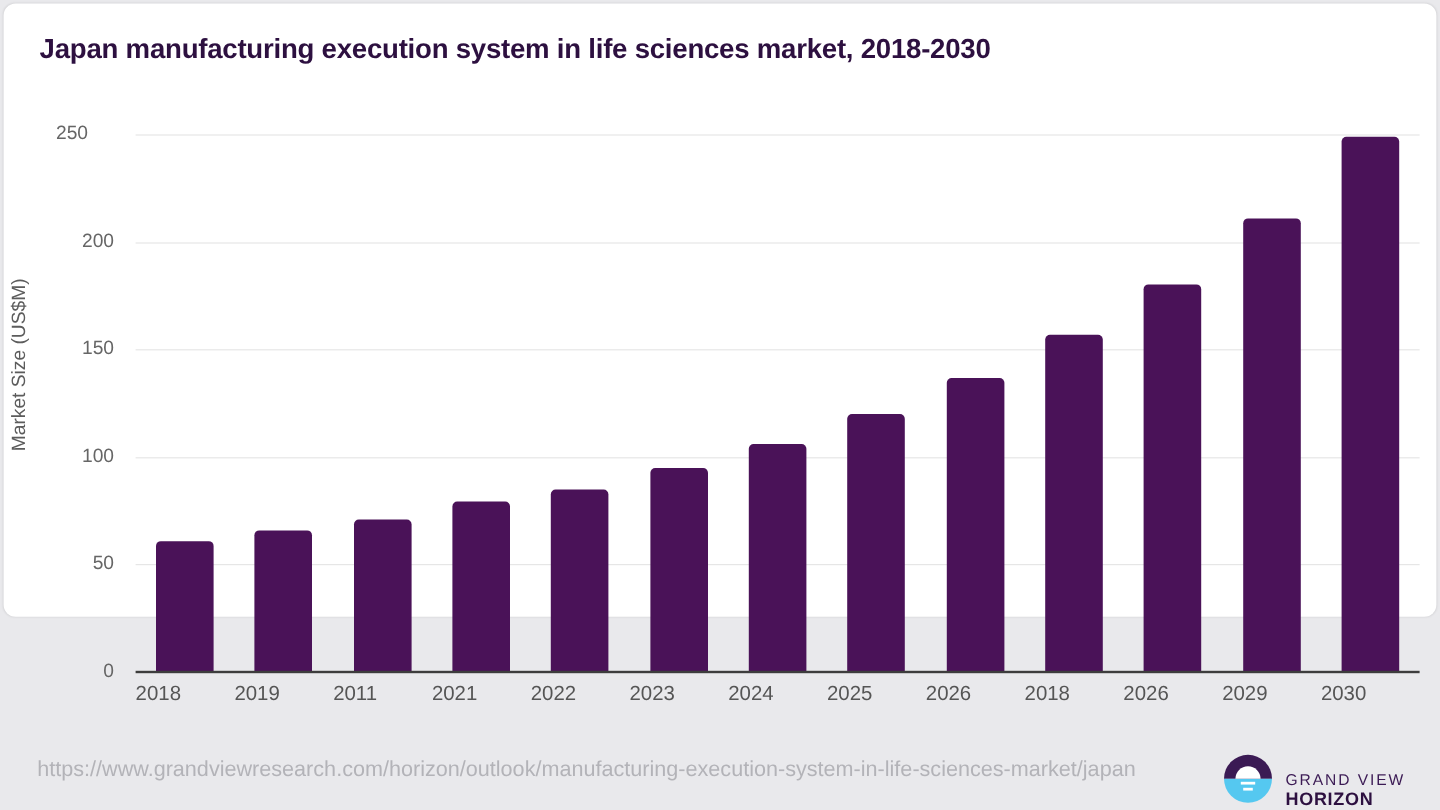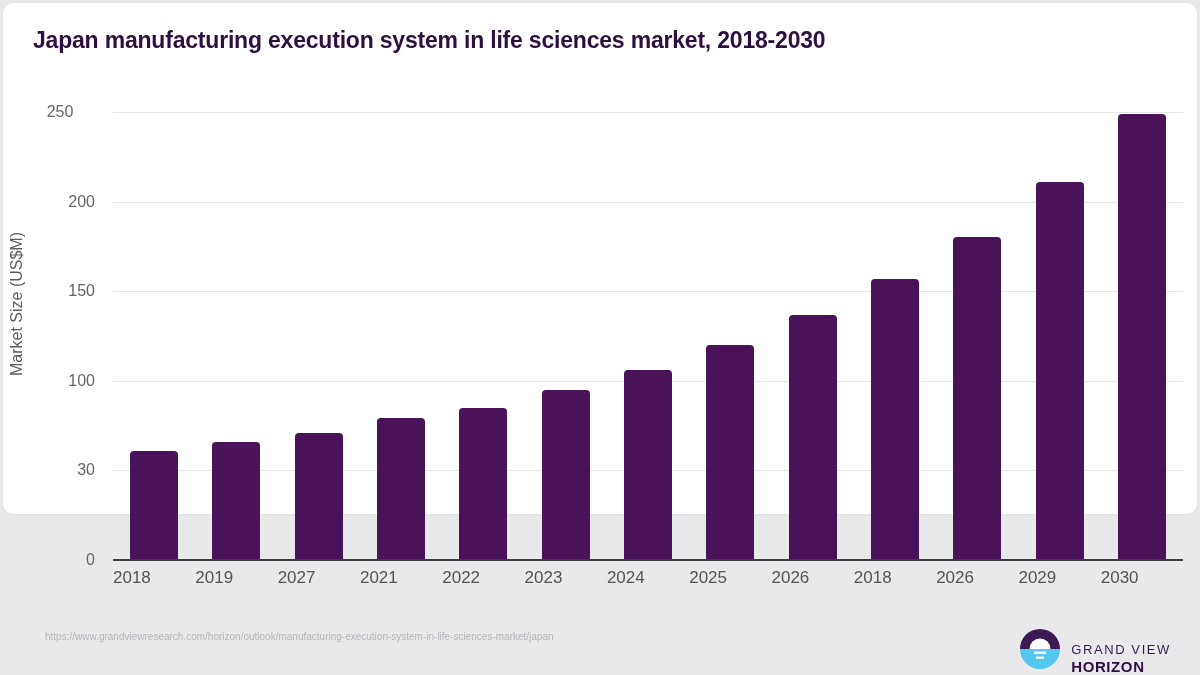--- a/index.html
+++ b/index.html
@@ -113,23 +113,23 @@
     display: flex;
   }
   .xlabel {
     flex: 1 1 0;
     font-size: 17px;
     color: #555555;
   }
   
   .source-url {
     position: absolute;
-    left: 42px;
+    left: 28px;
     top: 628px;
-    font-size: 10px;
+    font-size: 18px;
     color: #b3b3b8;
     white-space: nowrap;
   }
   .logo {
     position: absolute;
     right: 26px;
     top: 620px;
     display: flex;
     align-items: center;
     gap: 9px;
@@ -165,21 +165,21 @@
 
 <div id="root">
   <div class="card">
 
     <div class="chart-title">Japan manufacturing execution system in life sciences market, 2018-2030</div>
 
     <div class="yaxis-title">Market Size (US$M)</div>
 
     <div class="ytick-wrap" id="ytick-wrap">
         <div class="ytick-label" style="top: 100%;">0</div>
-        <div class="ytick-label" style="top: 80%;">30</div>
+        <div class="ytick-label" style="top: 80%;">50</div>
         <div class="ytick-label" style="top: 60%;">100</div>
         <div class="ytick-label" style="top: 40%;">150</div>
         <div class="ytick-label" style="top: 20%;">200</div>
         <div class="ytick-label" style="top: 0%; text-align: center;">250</div>
       </div>
 
     <div class="plot" id="plot">
       <div id="gridlines">
           <div class="gridline" style="top: 80%;"></div>
           <div class="gridline" style="top: 60%;"></div>
@@ -227,21 +227,21 @@
           <div class="bar-slot">
             <div class="bar" title="2030: 249" style="height: 99.6%; background: rgb(74, 18, 88);"></div>
           </div>
         </div>
       <div class="baseline"></div>
     </div>
 
     <div class="xlabels" id="xlabels">
         <div class="xlabel">2018</div>
         <div class="xlabel">2019</div>
-        <div class="xlabel">2027</div>
+        <div class="xlabel">2011</div>
         <div class="xlabel">2021</div>
         <div class="xlabel">2022</div>
         <div class="xlabel">2023</div>
         <div class="xlabel">2024</div>
         <div class="xlabel">2025</div>
         <div class="xlabel">2026</div>
         <div class="xlabel">2018</div>
         <div class="xlabel">2026</div>
         <div class="xlabel">2029</div>
         <div class="xlabel">2030</div>

